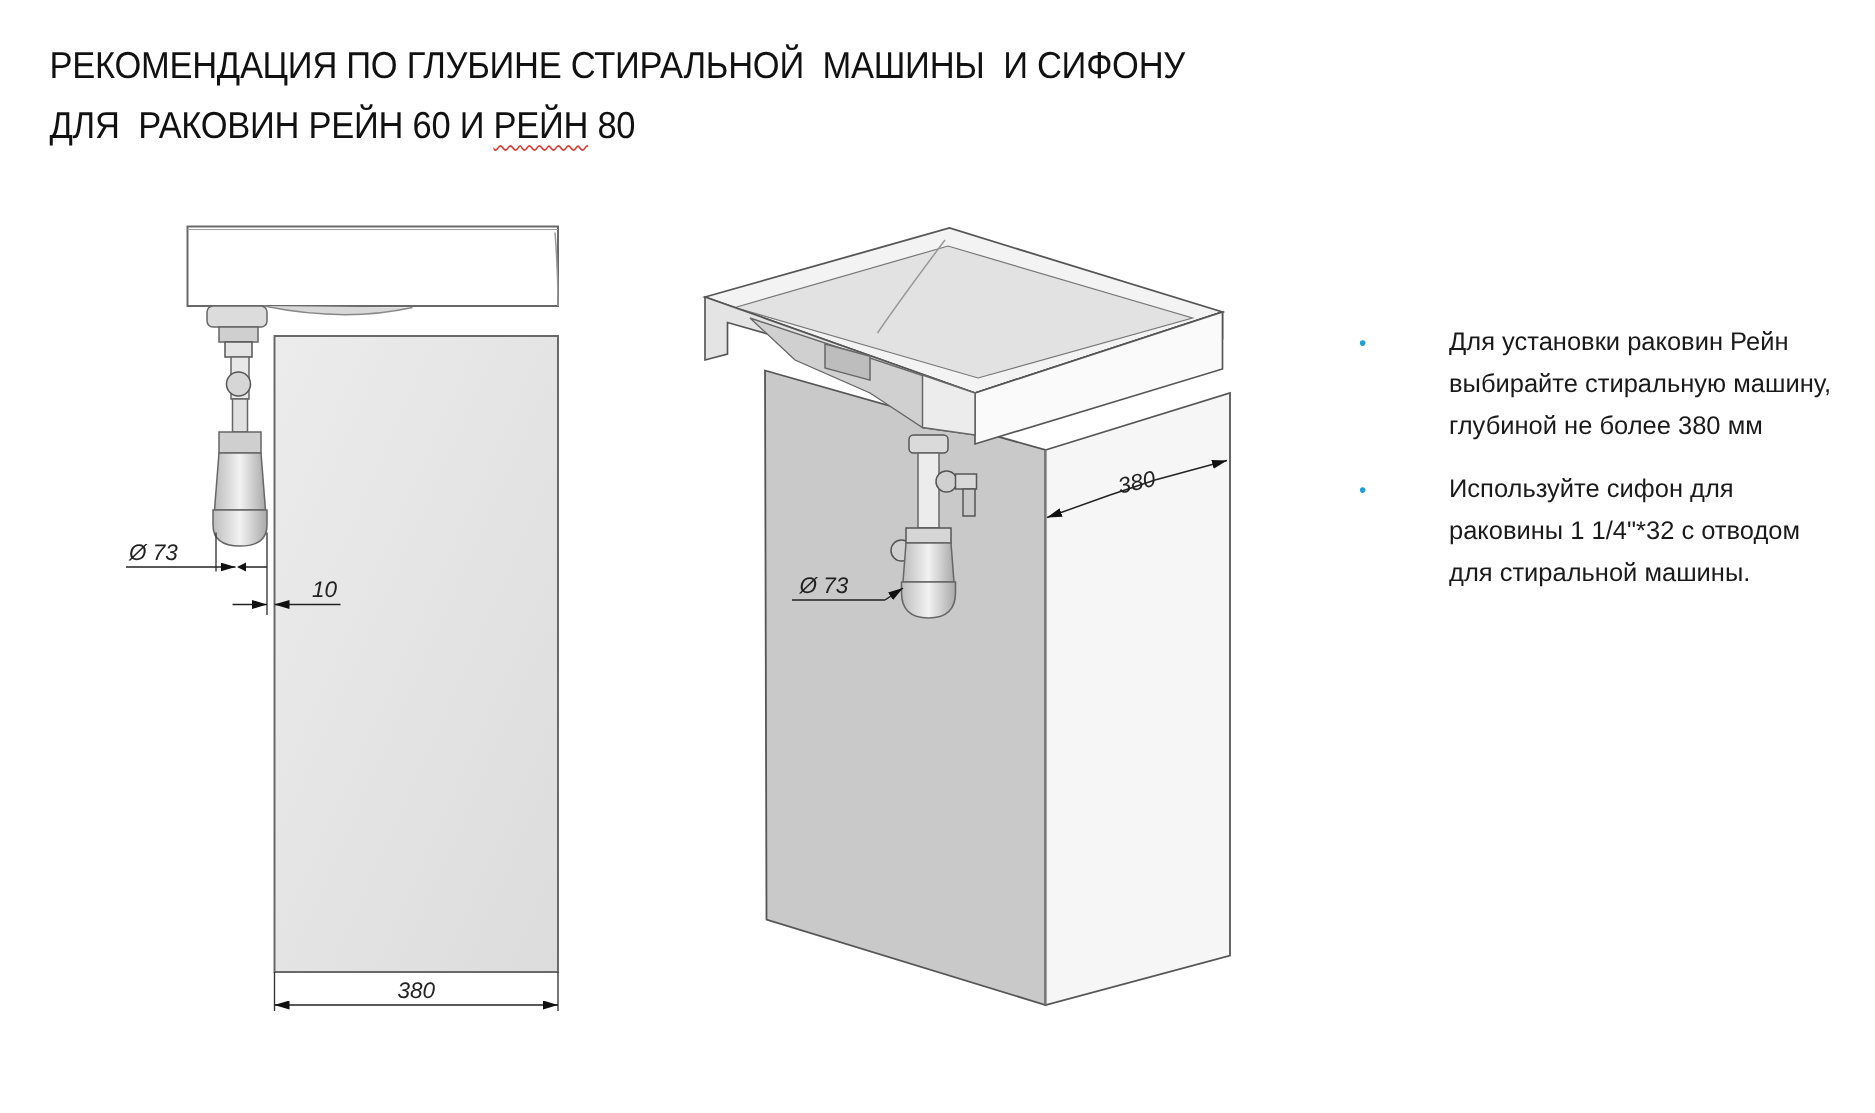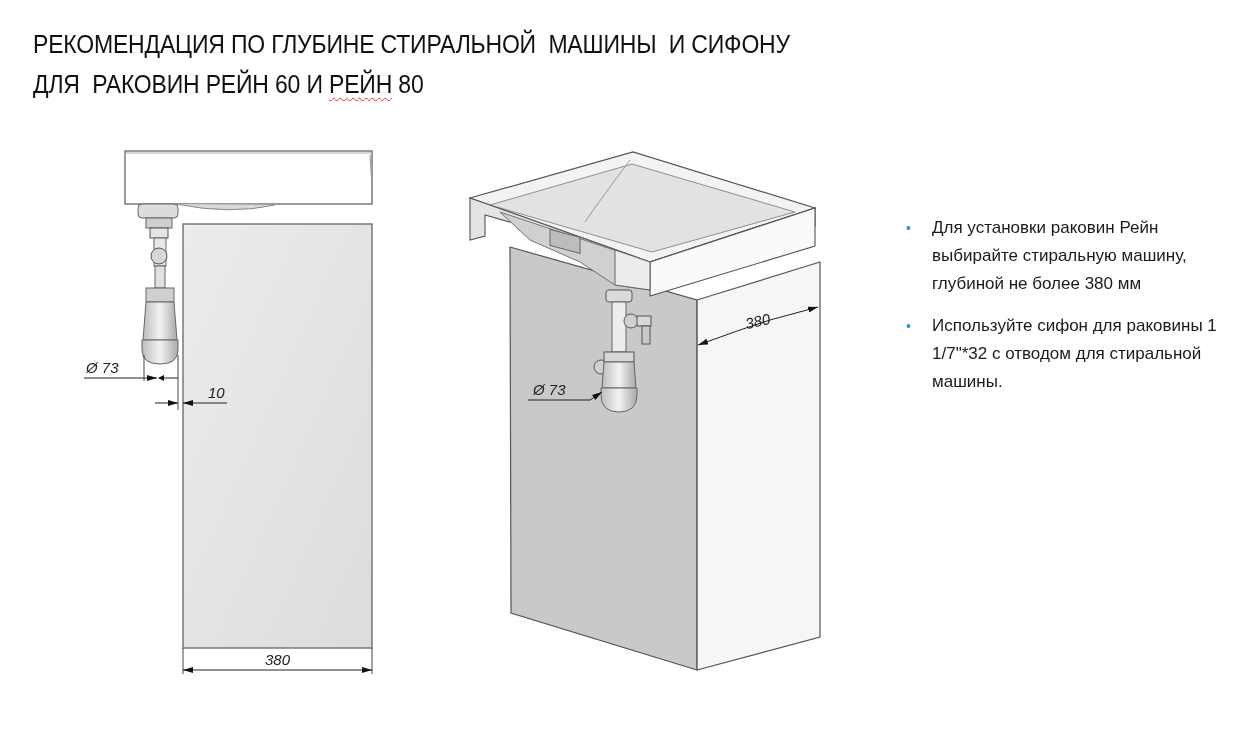--- a/index.html
+++ b/index.html
@@ -5,21 +5,21 @@
   html, body { margin: 0; padding: 0; background: #ffffff; }
   body { width: 1250px; height: 742px; position: relative; overflow: hidden; font-family: "Liberation Sans", sans-serif; }
   .title { position: absolute; left: 33px; top: 24px; font-family: "Liberation Sans", sans-serif; font-size: 25px; line-height: 40px; color: #111; letter-spacing: -0.2px; transform: scaleX(0.92); transform-origin: left top; }
   .title .line { display: block; white-space: pre; }
   .squiggle { text-decoration: underline wavy #e0302a; text-decoration-thickness: 1px; text-underline-offset: 4px; }
   svg.drawing { position: absolute; left: 0; top: 0; }
   .dimtext { font-family: "Liberation Sans", sans-serif; font-style: italic; font-size: 15px; fill: #222; }
   .notes { position: absolute; left: 906px; top: 214px; width: 320px; font-family: "Liberation Sans", sans-serif; font-size: 17px; line-height: 28px; color: #1a1a1a; }
   .note { display: flex; margin-bottom: 14px; }
   .bullet { width: 26px; flex: none; color: #1ba1d8; font-size: 14px; line-height: 28px; }
-  .note-text { flex: 1; }
+  .note-text { flex: 1; margin-left: 34px; }
 </style>
 </head>
 <body>
 
 <div class="title">
   <span class="line">РЕКОМЕНДАЦИЯ ПО ГЛУБИНЕ СТИРАЛЬНОЙ  МАШИНЫ  И СИФОНУ</span>
   <span class="line"><span>ДЛЯ  РАКОВИН РЕЙН 60 И </span><span class="squiggle">РЕЙН</span><span> 80</span></span>
 </div>
 
 <svg class="drawing" width="1250" height="742" viewBox="0 0 1250 742">
@@ -128,15 +128,15 @@
   </g>
 </svg>
 
 <div class="notes">
   <div class="note">
     <span class="bullet">•</span>
     <span class="note-text">Для установки раковин Рейн выбирайте стиральную машину, глубиной не более 380 мм</span>
   </div>
   <div class="note">
     <span class="bullet">•</span>
-    <span class="note-text">Используйте сифон для раковины 1 1/7"*32 с отводом для стиральной машины.</span>
+    <span class="note-text">Используйте сифон для раковины 1 1/4"*32 с отводом для стиральной машины.</span>
   </div>
 </div>
 
 </body></html>

